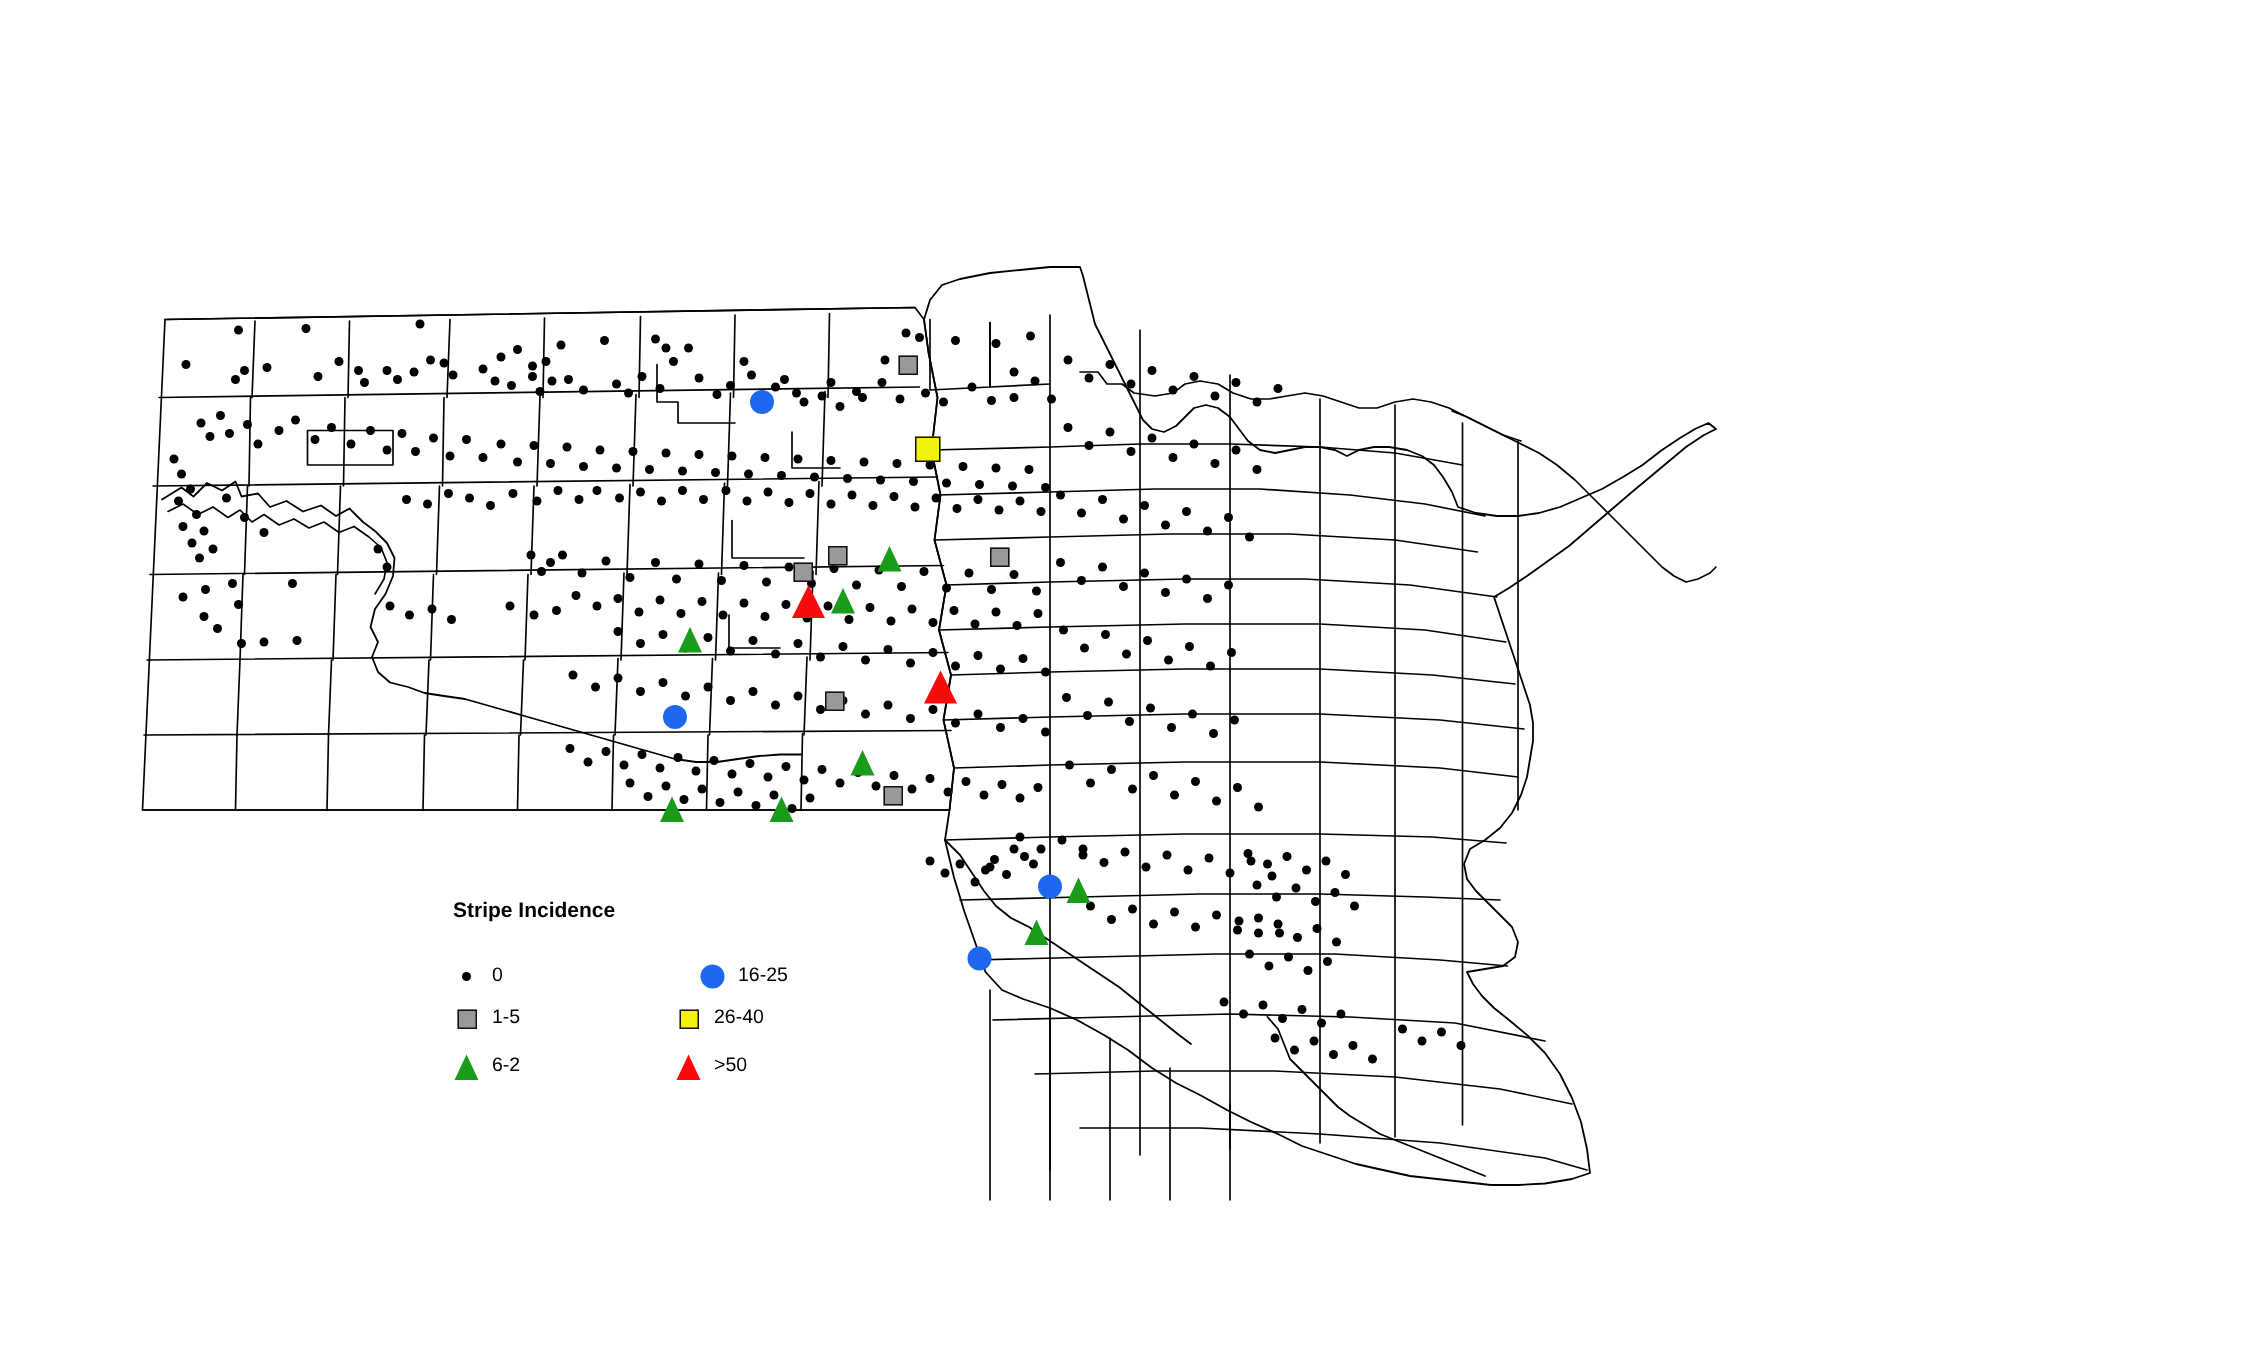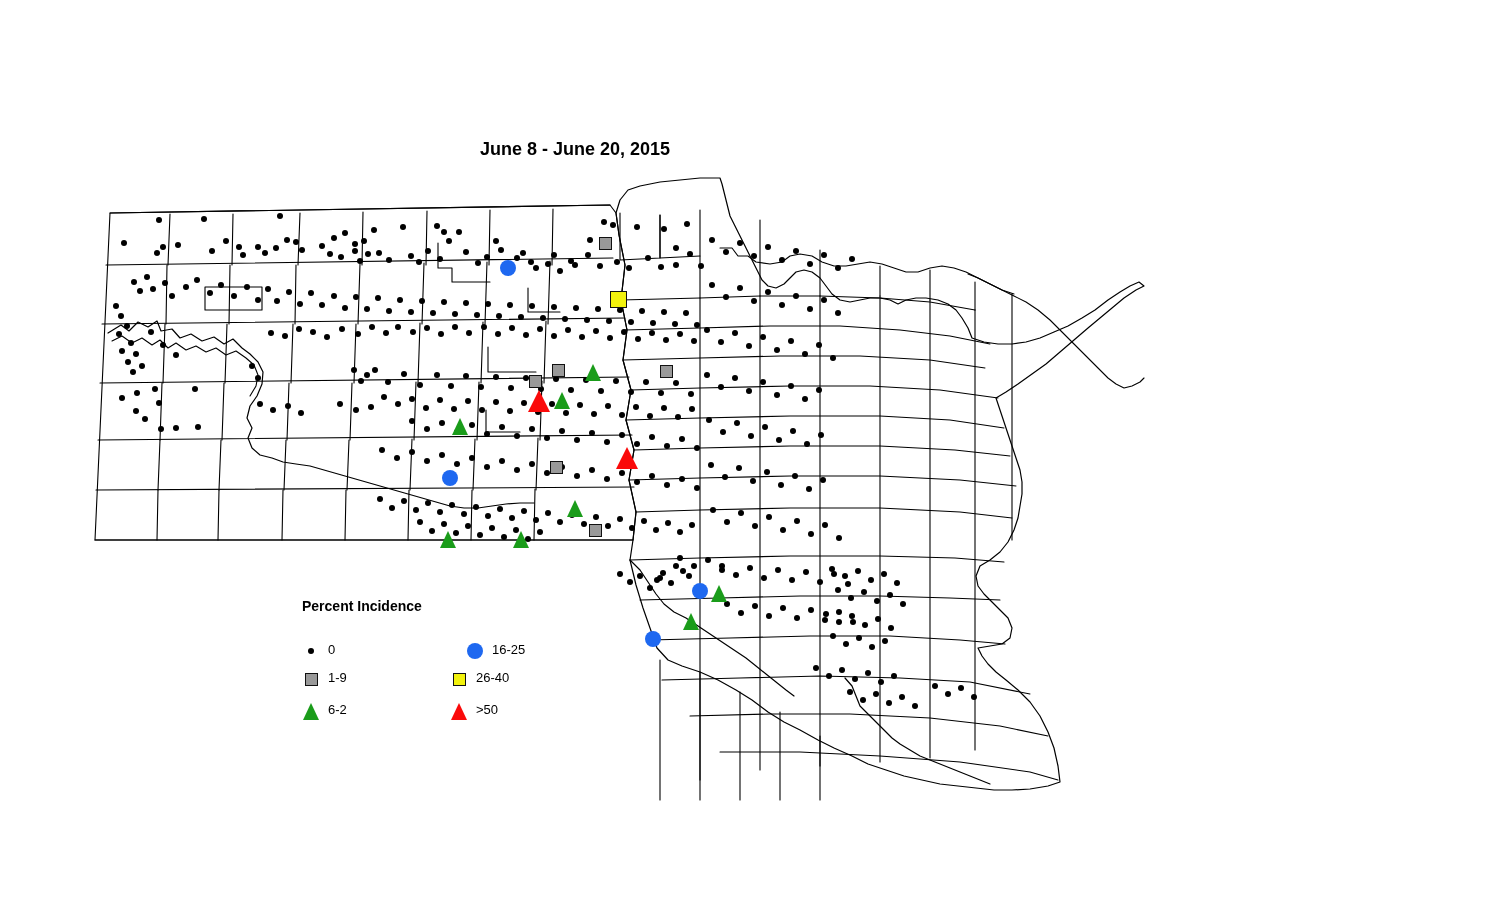--- a/index.html
+++ b/index.html
@@ -29,21 +29,20 @@
   .sym-dot{position:absolute;border-radius:50%;background:#000;}
   .sym-circle{position:absolute;border-radius:50%;}
   .sym-square{position:absolute;}
   .sym-tri{position:absolute;width:0;height:0;background:transparent;}
 </style>
 </head>
 <body>
 
 <div id="page">
 
-  <div id="subtitle">June 8 - June 20, 2015</div>
 
   <div id="map-wrap">
     <svg id="map-svg" width="1503" height="900" viewBox="0 0 1503 900">
 
       <g fill="none" stroke="#000000" stroke-width="1.1" stroke-linejoin="round" stroke-linecap="round">
 
         <path d="M110 213 L610 205 L616 213 L619 235 L625 265 L621 300 L627 330 L623 360 L631 390 L626 420 L634 450 L629 480 L636 512 L633 540 L95 540 L110 213 Z"></path>
 
         <path d="M110 213 L610 205"></path>
         <path d="M106 265 L613 258"></path>
@@ -641,33 +640,33 @@
         <span class="sym-tri" style="position: absolute; border-left: 8.5px solid transparent; border-right: 8.5px solid transparent; border-bottom: 17px solid rgb(26, 156, 26); left: 451.5px; top: 417.5px;"></span>
         <span class="sym-tri" style="position: absolute; border-left: 8.5px solid transparent; border-right: 8.5px solid transparent; border-bottom: 17px solid rgb(26, 156, 26); left: 566.5px; top: 499.5px;"></span>
         <span class="sym-tri" style="position: absolute; border-left: 8.5px solid transparent; border-right: 8.5px solid transparent; border-bottom: 17px solid rgb(26, 156, 26); left: 439.5px; top: 530.5px;"></span>
         <span class="sym-tri" style="position: absolute; border-left: 8.5px solid transparent; border-right: 8.5px solid transparent; border-bottom: 17px solid rgb(26, 156, 26); left: 512.5px; top: 530.5px;"></span>
         <span class="sym-tri" style="position: absolute; border-left: 8.5px solid transparent; border-right: 8.5px solid transparent; border-bottom: 17px solid rgb(26, 156, 26); left: 710.5px; top: 584.5px;"></span>
         <span class="sym-tri" style="position: absolute; border-left: 8.5px solid transparent; border-right: 8.5px solid transparent; border-bottom: 17px solid rgb(26, 156, 26); left: 682.5px; top: 612.5px;"></span>
       </div>
   </div>
 
   <div id="legend">
-    <div id="legend-title">Percent Incidence</div>
+    <div id="legend-title">Stripe Incidence</div>
     <div id="legend-rows">
         <div class="lg-row" style="left: 0px; top: 40px; width: 140px;">
           <span class="lg-sym" style="position: absolute;">
             <span class="sym-dot" style="position: absolute; width: 6px; height: 6px; background: rgb(0, 0, 0); left: 10px; top: 10px;"></span>
           </span>
           <span class="lg-lab">0</span>
         </div>
         <div class="lg-row" style="left: 0px; top: 68px; width: 140px;">
           <span class="lg-sym" style="position: absolute;">
             <span class="sym-square" style="position: absolute; width: 13px; height: 13px; background: rgb(153, 153, 153); border: 1px solid rgb(17, 17, 17); box-sizing: border-box; left: 6.5px; top: 6.5px;"></span>
           </span>
-          <span class="lg-lab">1-9</span>
+          <span class="lg-lab">1-5</span>
         </div>
         <div class="lg-row" style="left: 0px; top: 100px; width: 140px;">
           <span class="lg-sym" style="position: absolute;">
             <span class="sym-tri" style="position: absolute; border-left: 8.5px solid transparent; border-right: 8.5px solid transparent; border-bottom: 17px solid rgb(26, 156, 26); left: 4.5px; top: 4.5px;"></span>
           </span>
           <span class="lg-lab">6-2</span>
         </div>
         <div class="lg-row" style="left: 164px; top: 40px; width: 140px;">
           <span class="lg-sym" style="position: absolute;">
             <span class="sym-circle" style="position: absolute; width: 16px; height: 16px; background: rgb(30, 104, 240); left: 5px; top: 5px;"></span>

